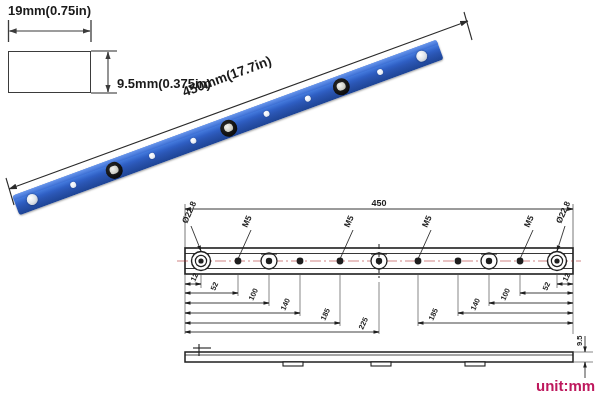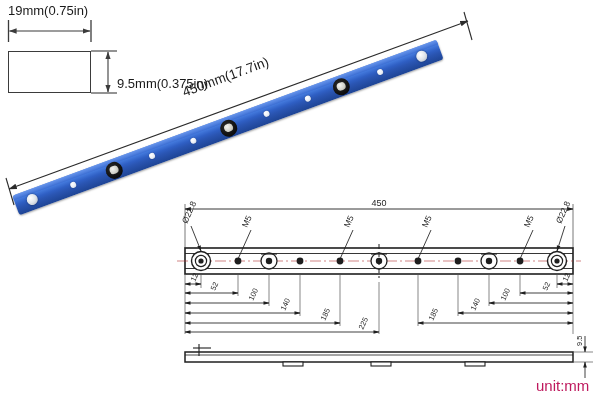--- a/index.html
+++ b/index.html
@@ -7,20 +7,21 @@
     padding: 0;
     background: #ffffff;
   }
   #root {
     position: relative;
     width: 600px;
     height: 400px;
     background: #ffffff;
     font-family: "Liberation Sans", sans-serif;
     overflow: hidden;
+    font-weight: bold;
   }
   .abs { position: absolute; }
   .lbl {
     color: #1a1a1a;
     white-space: nowrap;
     line-height: 1;
   }
   
   .xs-rect {
     border: 1.6px solid #3b3b3b;

